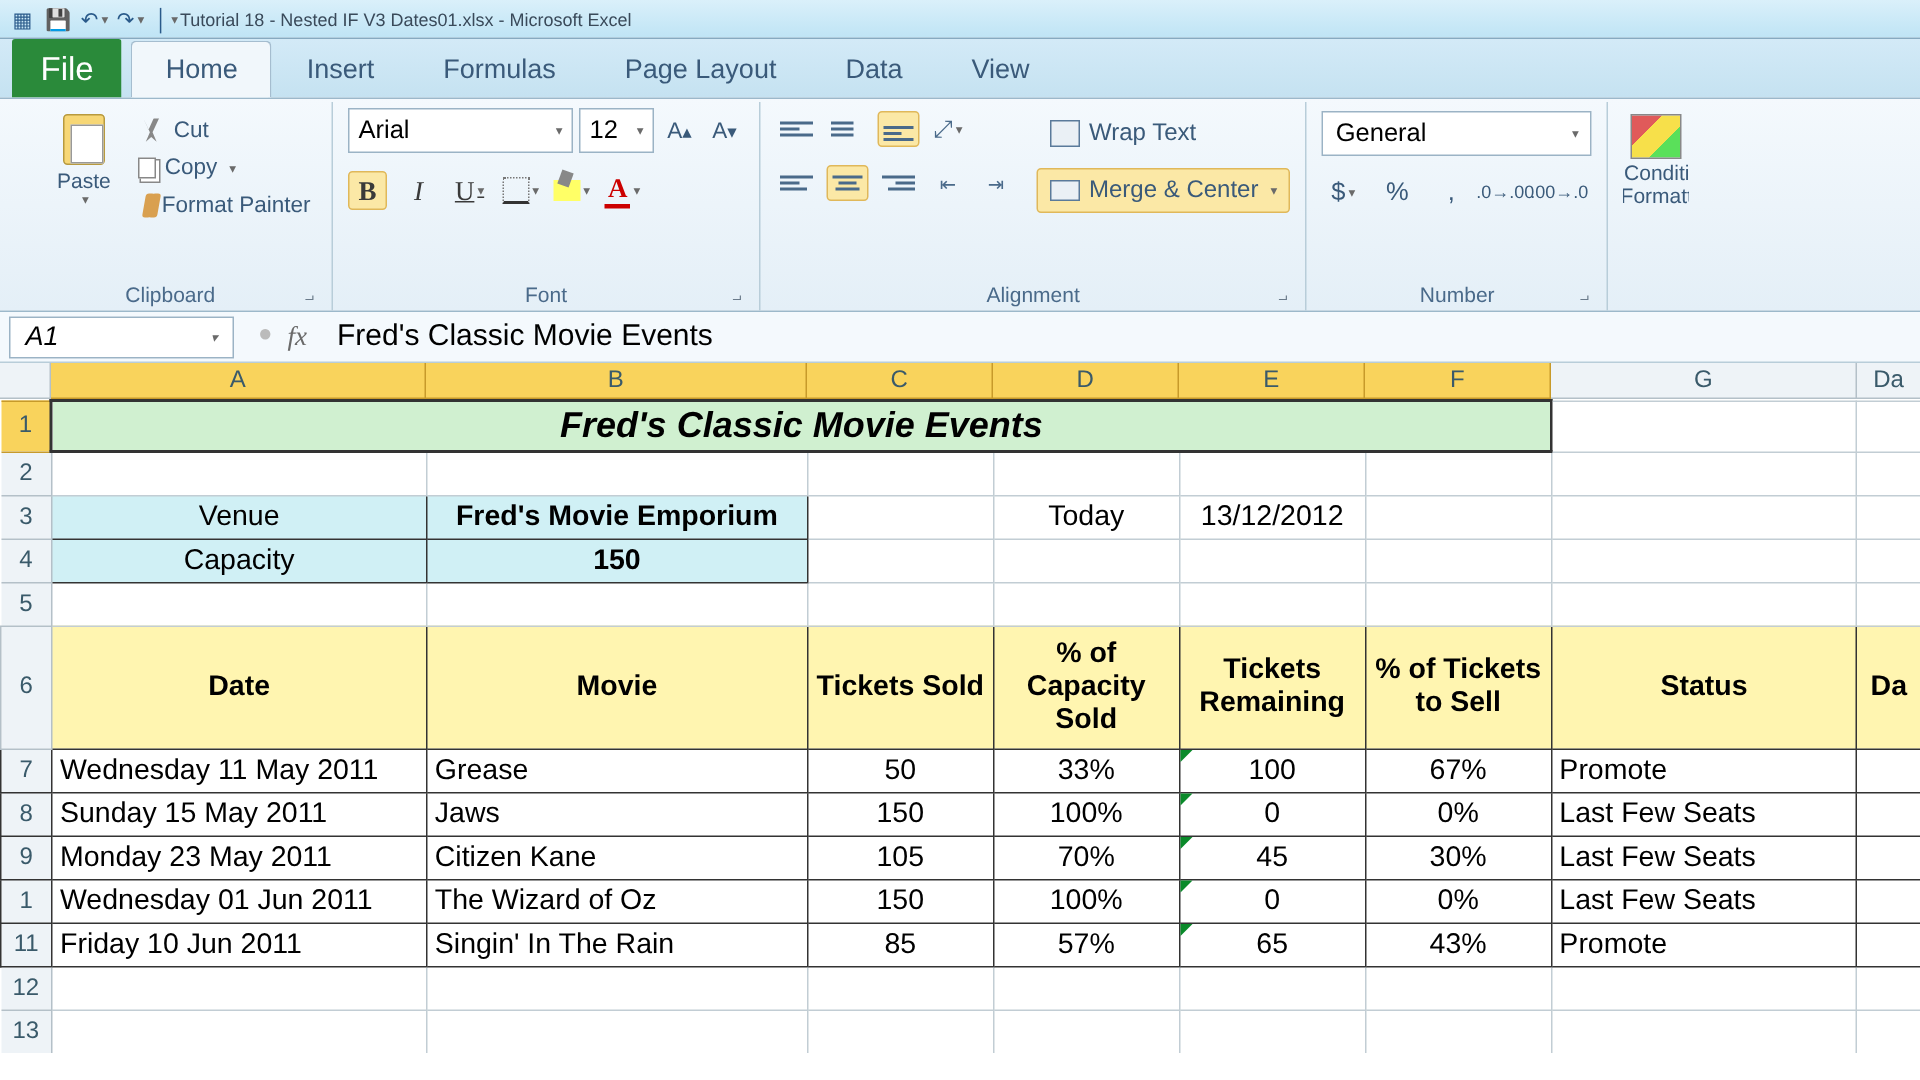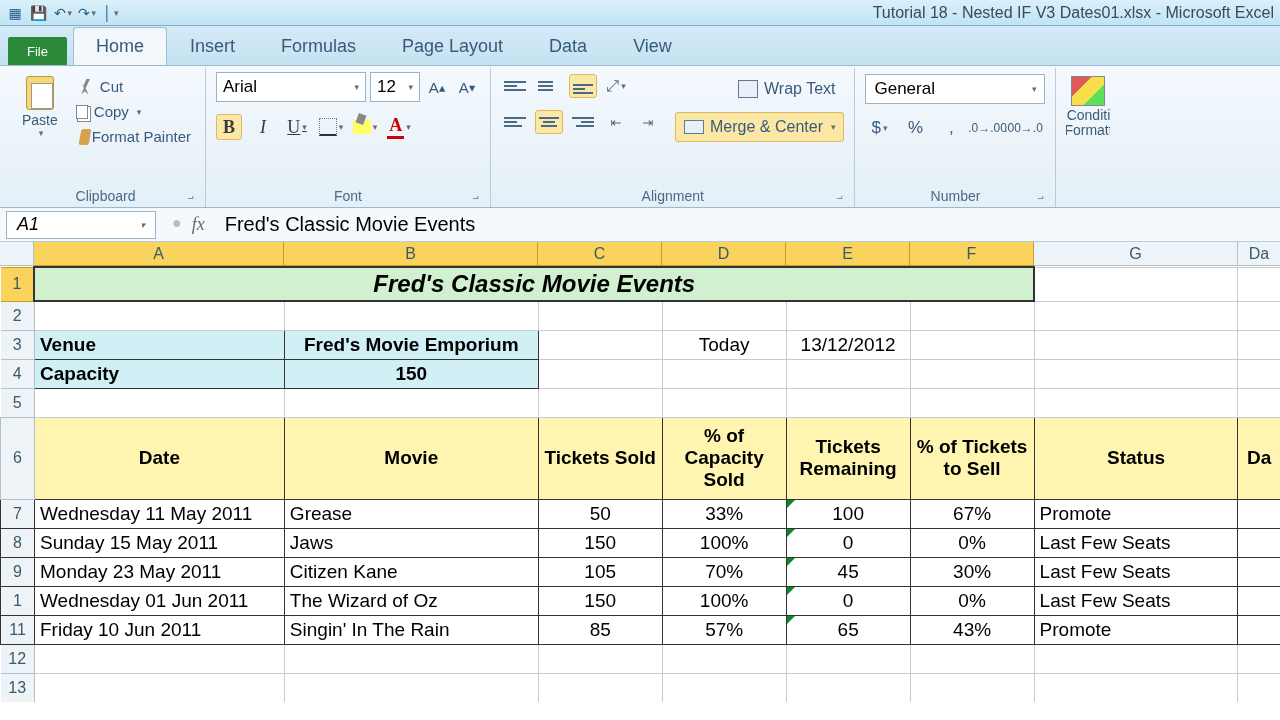--- a/index.html
+++ b/index.html
@@ -2,35 +2,35 @@
 <html><head>
 <meta charset="utf-8">
 <style>
 * { box-sizing: border-box; margin: 0; padding: 0; }
 body { font-family: "Segoe UI", Tahoma, sans-serif; background: #fff; overflow: hidden; width: 1280px; height: 720px; }
 
 
 .titlebar { height: 26px; background: linear-gradient(#daf0fa, #bfe4f5); display: flex; align-items: center; padding: 0 6px; border-bottom: 1px solid #86a9c0; }
 .qat { display: flex; align-items: center; gap: 6px; }
 .qat-icon { width: 18px; height: 18px; display: flex; align-items: center; justify-content: center; font-size: 14px; color: #2a5a8a; }
-.title-text { flex: 1; text-align: right; font-size: 16px; color: #3a4a5a; }
+.title-text { flex: 1; text-align: left; font-size: 12px; color: #3a4a5a; }
 
 
 .tabs { height: 40px; background: linear-gradient(#d3eaf7, #c5e2f1); display: flex; align-items: flex-end; padding: 0 8px; border-bottom: 1px solid #9cb8ca; }
 .tab { padding: 8px 22px; font-size: 18px; color: #3a5a7a; cursor: pointer; border: 1px solid transparent; border-bottom: none; }
-.tab.file { background: #2a8a3a; color: #fff; border-radius: 2px 2px 0 0; margin-right: 6px; padding: 6px 18px; font-size: 13px; }
+.tab.file { background: #2a8a3a; color: #fff; border-radius: 2px 2px 0 0; margin-right: 6px; padding: 6px 18px; font-size: 22px; }
 .tab.active { background: #f1f7fb; border-color: #a5bdcf; border-radius: 4px 4px 0 0; }
 
 
 .ribbon { height: 142px; background: linear-gradient(#f4f9fd, #e4eff7); display: flex; border-bottom: 1px solid #9cb8ca; padding: 2px 6px 0 6px; }
 .group { border-right: 1px solid #b8cdd9; padding: 4px 10px 2px 10px; display: flex; flex-direction: column; justify-content: space-between; height: 100%; }
 .group-label { text-align: center; font-size: 14px; color: #4a6a8a; padding: 2px 0 1px 0; }
 .group-body { flex: 1; display: flex; align-items: flex-start; gap: 8px; }
 
-.paste-big { display: flex; flex-direction: column; align-items: center; padding: 4px 6px; }
+.paste-big { display: flex; flex-direction: column; align-items: center; padding: 4px 6px; margin-left: 16px; }
 .paste-icon { width: 28px; height: 34px; background: #f7d776; border: 1px solid #b89a3e; border-radius: 3px; position: relative; }
 .paste-icon::before { content: ""; position: absolute; top: 6px; left: 4px; width: 20px; height: 24px; background: #fff; border: 1px solid #999; }
 .paste-label { font-size: 14px; color: #3a5a7a; margin-top: 2px; }
 
 .clip-col { display: flex; flex-direction: column; gap: 4px; padding-top: 4px; }
 .clip-item { display: flex; align-items: center; gap: 6px; font-size: 15px; color: #3a5a7a; cursor: pointer; padding: 2px 4px; }
 .clip-item .ic { width: 18px; height: 16px; display: inline-block; }
 .ic.cut { background: #888; clip-path: polygon(20% 0,40% 50%,60% 0,80% 0,55% 60%,70% 100%,50% 80%,30% 100%,45% 60%); }
 .ic.copy { border: 1px solid #888; background: #fff; box-shadow: 2px 2px 0 #fff, 2px 2px 0 1px #888; width: 12px; height: 14px; }
 .ic.brush { background: #d9a050; width: 6px; height: 16px; border-radius: 2px; box-shadow: 4px 0 0 #d9a050; transform: skewX(-10deg); margin-left: 4px;}
@@ -61,21 +61,21 @@
 .al-btn span{height:2px;background:#4a6a8a;}
 .al-btn.vt span:nth-child(2){width:60%;}
 .al-btn.vm span{width:70%;}
 .al-btn.hl span:nth-child(1){width:100%;} .al-btn.hl span:nth-child(2){width:60%;} .al-btn.hl span:nth-child(3){width:80%;}
 .al-btn.hc span{margin:0 auto;} .al-btn.hc span:nth-child(1){width:100%;} .al-btn.hc span:nth-child(2){width:60%;} .al-btn.hc span:nth-child(3){width:80%;}
 .al-btn.hr span{margin-left:auto;} .al-btn.hr span:nth-child(1){width:100%;} .al-btn.hr span:nth-child(2){width:60%;} .al-btn.hr span:nth-child(3){width:80%;}
 .indent-btn{width:26px;height:24px;display:flex;align-items:center;justify-content:center;color:#4a6a8a;font-size:13px;cursor:pointer;}
 .orient{width:26px;height:24px;color:#4a6a8a;display:flex;align-items:center;justify-content:center;}
 
 .wrap-merge{display:flex;flex-direction:column;gap:8px;padding-top:2px;margin-left:6px;}
-.wm-btn{height:30px;border:1px solid transparent;display:flex;align-items:center;gap:6px;padding:2px 8px;font-size:16px;color:#3a5a7a;cursor:pointer;border-radius:3px;justify-content:flex-end;}
+.wm-btn{height:30px;border:1px solid transparent;display:flex;align-items:center;gap:6px;padding:2px 8px;font-size:16px;color:#3a5a7a;cursor:pointer;border-radius:3px;}
 .wm-btn.merge{background:#fbe8a6;border:1px solid #e0b85a;}
 .wm-ic{width:20px;height:18px;border:1px solid #5a7a9a;background:#eaf0f5;}
 .merge-ic{width:20px;height:14px;border:1px solid #5a7a9a;background:#eaf0f5;}
 
 
 .num-col{display:flex;flex-direction:column;gap:10px;padding-top:2px;}
 .num-sel{width:180px;height:30px;border:1px solid #9bb3c5;background:#fff;font-size:17px;padding:2px 8px;display:flex;align-items:center;justify-content:space-between;}
 .num-row{display:flex;gap:8px;}
 .nb{width:28px;height:28px;display:flex;align-items:center;justify-content:center;font-size:17px;color:#3a5a7a;cursor:pointer;}
 
@@ -96,21 +96,21 @@
 .colheads{display:flex;height:24px;}
 .rowhead-spacer{width:34px;border:1px solid #b4c0c8;background:#eef3f7;border-top:none;border-left:none;}
 .colh{border:1px solid #b4c0c8;border-top:none;border-left:none;display:flex;align-items:center;justify-content:center;font-size:16px;color:#3a5a6a;background:#eef3f7;}
 .colh.sel{background:#f9d35c;border-color:#c79a2a;}
 table{border-collapse:collapse;}
 .rh{width:34px;border:1px solid #b4c0c8;border-left:none;text-align:center;font-size:16px;color:#3a5a6a;background:#eef3f7;}
 .rh.sel{background:#f9d35c;border-color:#c79a2a;}
 td{border:1px solid #c2cdd4;height:29px;padding:2px 5px;font-size:19px;font-family:Arial;vertical-align:middle;}
 td.c{text-align:center;}
 .title-cell{background:#d0f0d0;font-size:24px;font-weight:bold;font-style:italic;text-align:center;border:2px solid #333 !important;position:relative;}
-.info-lbl{background:#d0f0f5;font-weight:bold;border:1px solid #333 !important;}
+.info-lbl{background:#d0f0f5;font-weight:normal;text-align:center;border:1px solid #333 !important;}
 .info-val{background:#d0f0f5;font-weight:bold;text-align:center;border:1px solid #333 !important;}
 .tblhead td{background:#fff5b0;font-weight:bold;text-align:center;border:1px solid #333 !important;vertical-align:middle;height:82px;}
 tr.datarow td{border:1px solid #333;}
 .tri{position:relative;}
 .tri::before{content:"";position:absolute;top:0;left:0;border-top:8px solid #0a8a2a;border-right:8px solid transparent;}
 .cursor-plus{position:absolute;top:40px;left:757px;font-size:22px;color:#333;pointer-events:none;}
 
 .launcher{position:relative;}
 .launcher::after{content:"⌐";position:absolute;right:2px;bottom:0;font-size:11px;color:#6a7a8a;transform:rotate(180deg);}
 </style>

